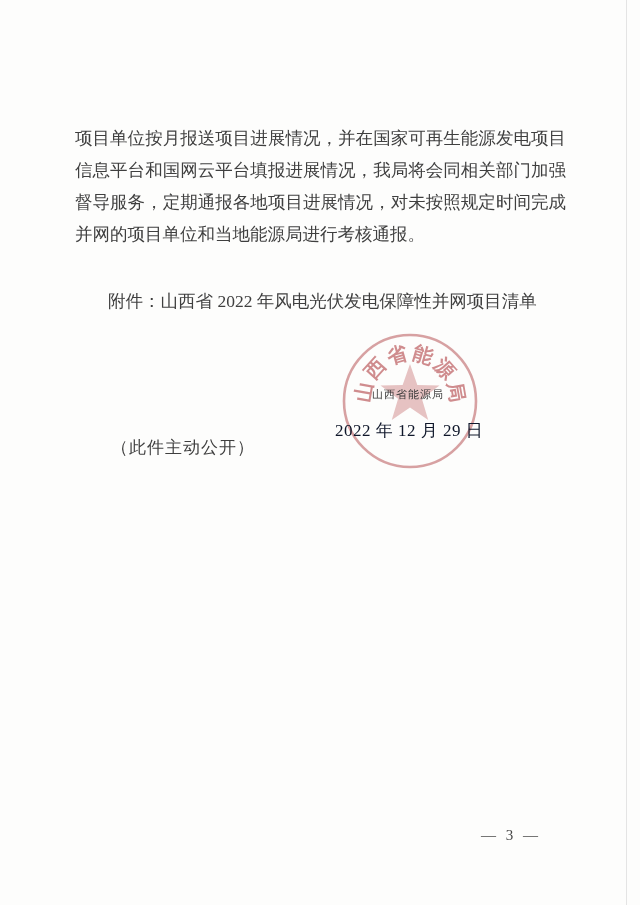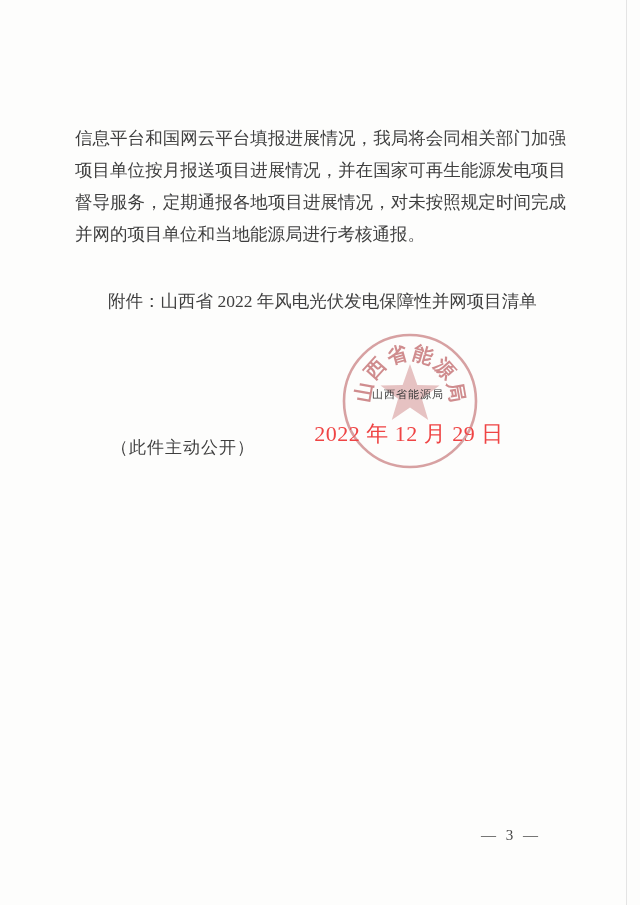--- a/index.html
+++ b/index.html
@@ -51,24 +51,24 @@
     font-size: 11px;
     letter-spacing: 1px;
     white-space: nowrap;
     color: #383838;
   }
   .issue-date {
     position: absolute;
     left: 409px;
     top: 419px;
     transform: translateX(-50%);
-    font-size: 22px;
+    font-size: 17px;
     letter-spacing: 0.5px;
     white-space: nowrap;
-    color: #ef4444;
+    color: #0f172a;
     text-align: center;
   }
   .disclosure {
     position: absolute;
     left: 111px;
     top: 436px;
     font-size: 17px;
     letter-spacing: 1px;
     white-space: nowrap;
   }
@@ -90,22 +90,22 @@
     height: 905px;
     background: #e4e4e4;
   }
 </style>
 </head>
 <body>
 
 <div class="page">
 
   <div class="paragraph">
+    <div class="pline just">项目单位按月报送项目进展情况，并在国家可再生能源发电项目</div>
     <div class="pline just">信息平台和国网云平台填报进展情况，我局将会同相关部门加强</div>
-    <div class="pline just">项目单位按月报送项目进展情况，并在国家可再生能源发电项目</div>
     <div class="pline just">督导服务，定期通报各地项目进展情况，对未按照规定时间完成</div>
     <div class="pline">并网的项目单位和当地能源局进行考核通报。</div>
   </div>
 
   <div class="attachment">附件：山西省 2022 年风电光伏发电保障性并网项目清单</div>
 
   <div class="seal">
     <svg width="170" height="170" viewBox="0 0 170 170">
       <circle cx="85" cy="86" r="66" fill="none" stroke="#d09092" stroke-width="2.6" opacity="0.85"></circle>
       <path transform="translate(85,80)" d="M0,-31 L7.35,-10.11 L29.48,-9.58 L11.89,3.86 L18.22,25.08 L0,12.5

